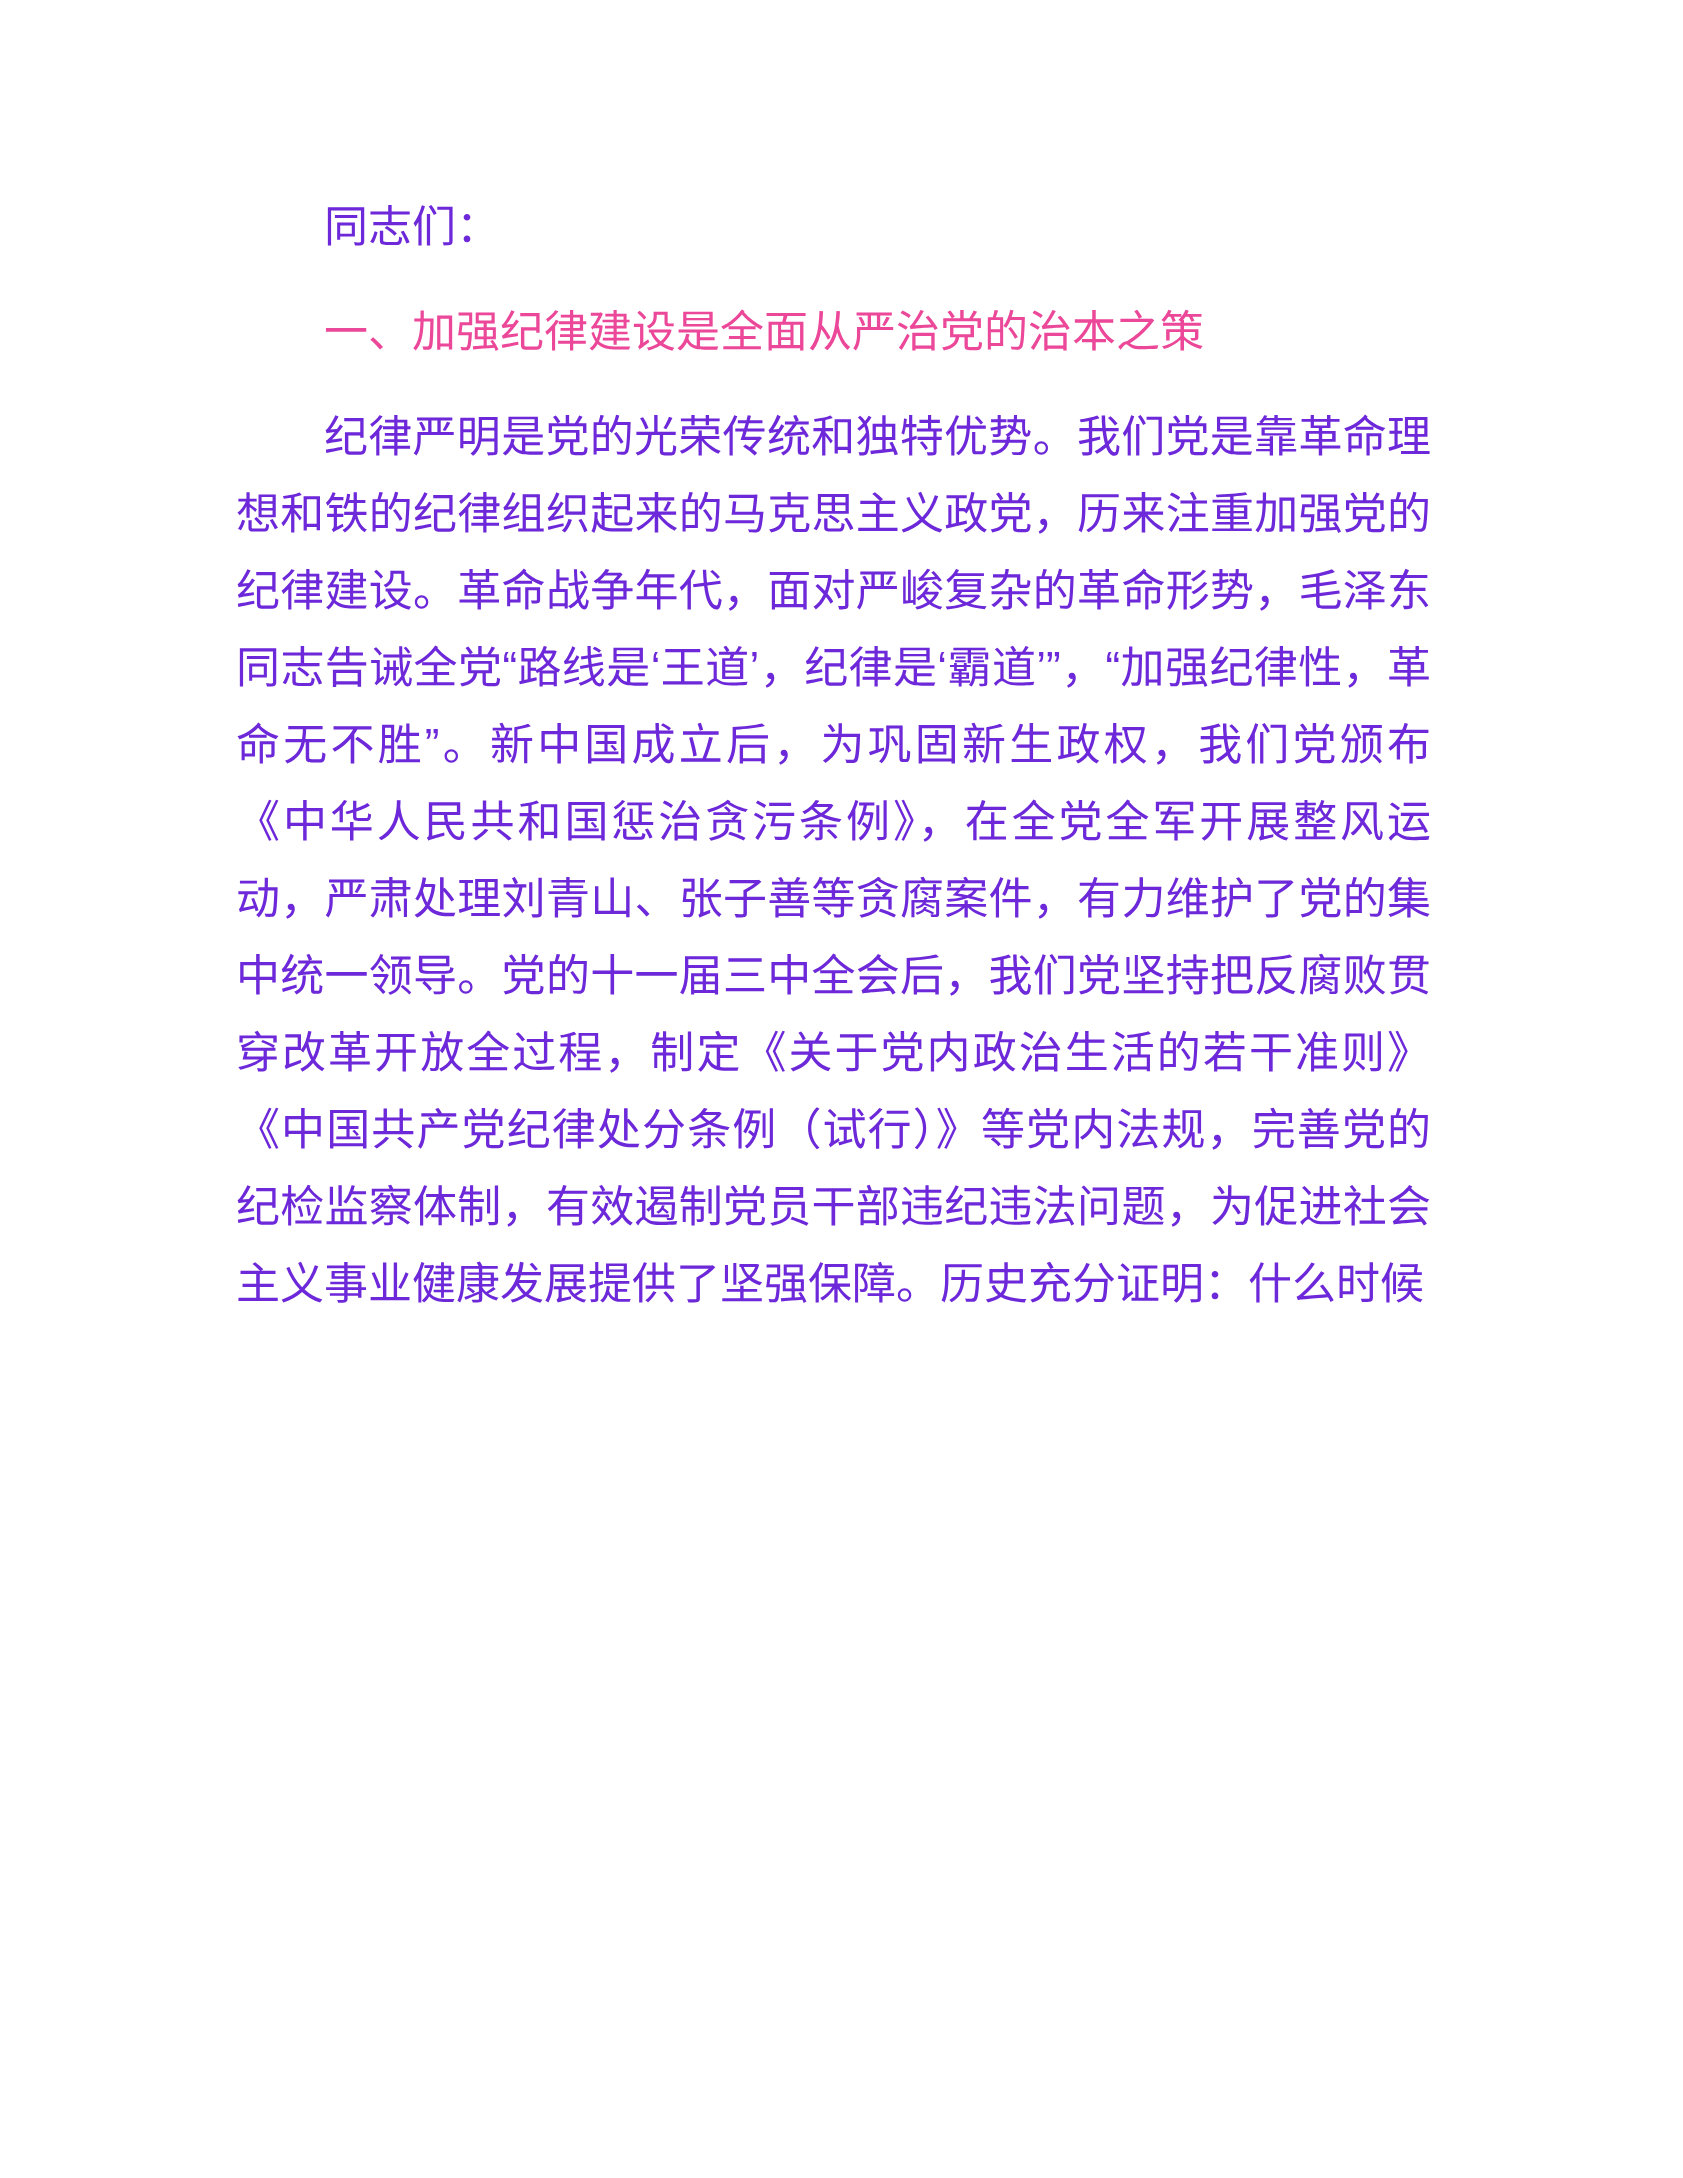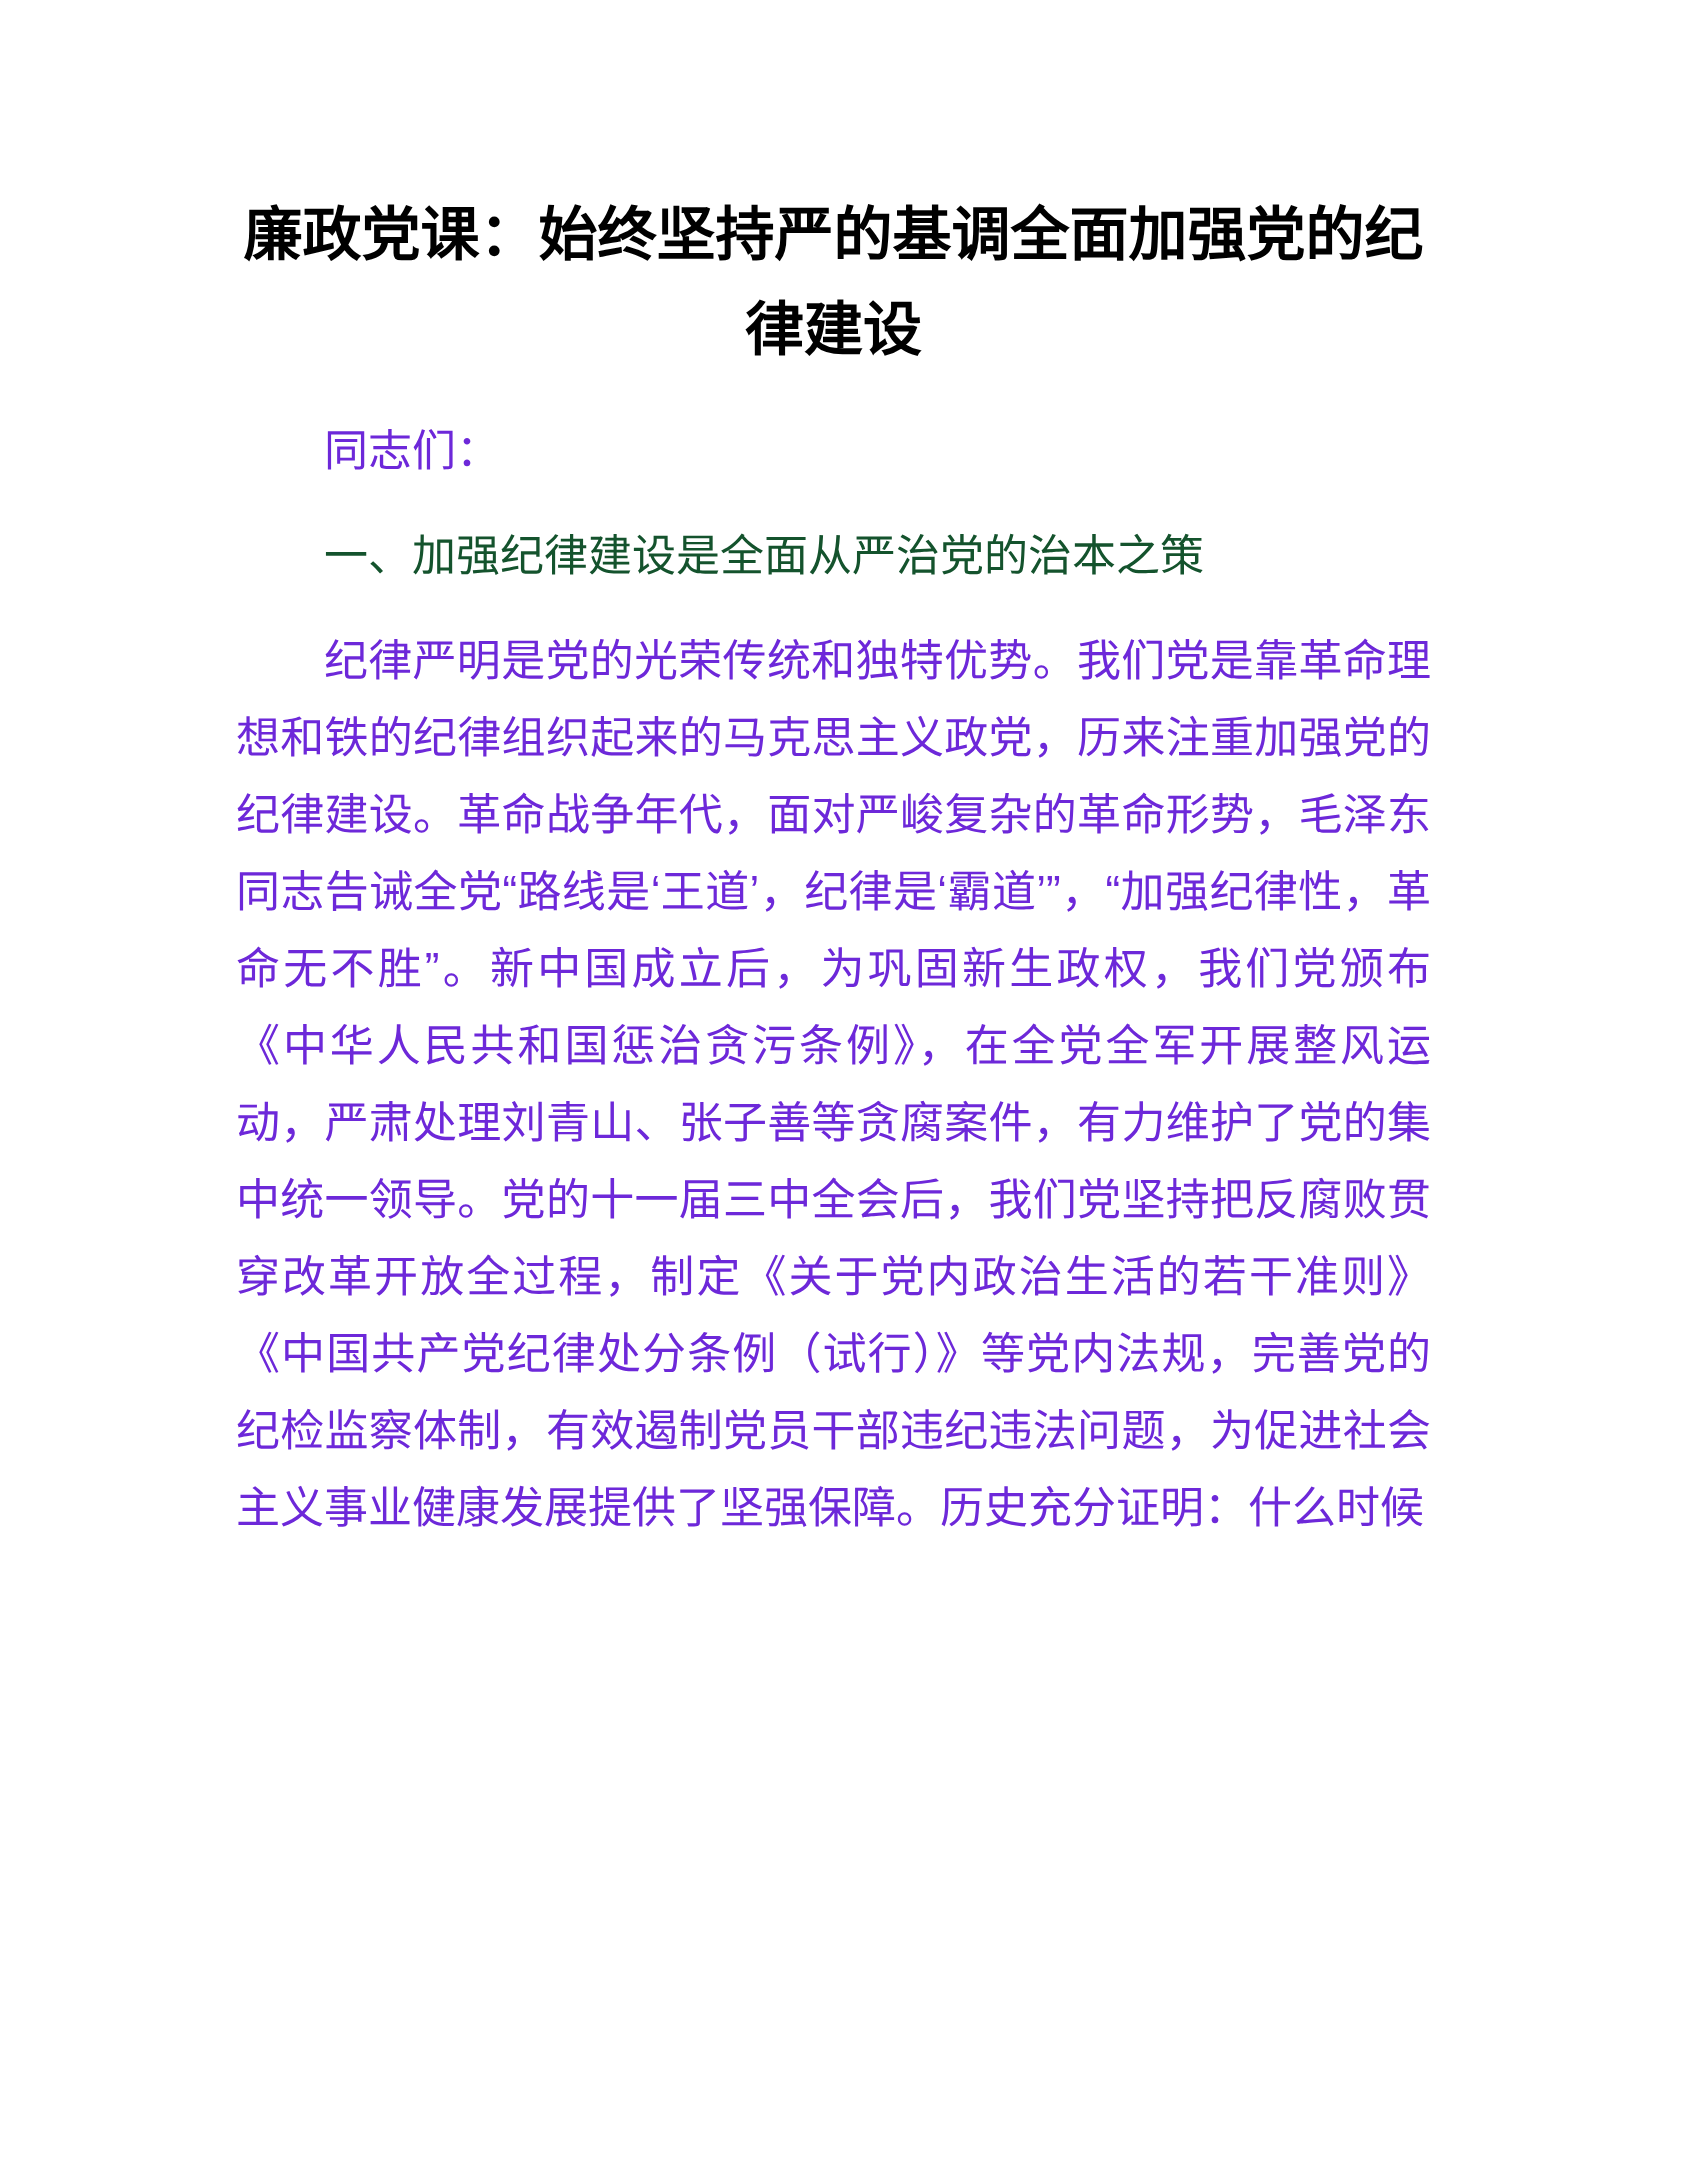--- a/index.html
+++ b/index.html
@@ -33,28 +33,27 @@
     text-justify: inter-ideograph;
     margin: 0 0 18px 0;
     text-indent: 2em;
     color: #6d28d9;
   }
   .para.greeting {
     text-align: left;
   }
   .para.heading {
     margin: 28px 0 28px 0;
-    color: #14532d;
+    color: #ec4899;
   }
 </style>
 </head>
 <body>
 
 <div class="page">
-  <h1 class="doc-title">廉政党课：始终坚持严的基调全面加强党的纪律建设</h1>
 
   <p class="para greeting">同志们：</p>
 
 
   <p class="para heading">一、加强纪律建设是全面从严治党的治本之策</p>
 
   <p class="para">纪律严明是党的光荣传统和独特优势。我们党是靠革命理想和铁的纪律组织起来的马克思主义政党，历来注重加强党的纪律建设。革命战争年代，面对严峻复杂的革命形势，毛泽东同志告诫全党“路线是‘王道’，纪律是‘霸道’”，“加强纪律性，革命无不胜”。新中国成立后，为巩固新生政权，我们党颁布《中华人民共和国惩治贪污条例》，在全党全军开展整风运动，严肃处理刘青山、张子善等贪腐案件，有力维护了党的集中统一领导。党的十一届三中全会后，我们党坚持把反腐败贯穿改革开放全过程，制定《关于党内政治生活的若干准则》《中国共产党纪律处分条例（试行）》等党内法规，完善党的纪检监察体制，有效遏制党员干部违纪违法问题，为促进社会主义事业健康发展提供了坚强保障。历史充分证明：什么时候</p>
 </div>
 
 

